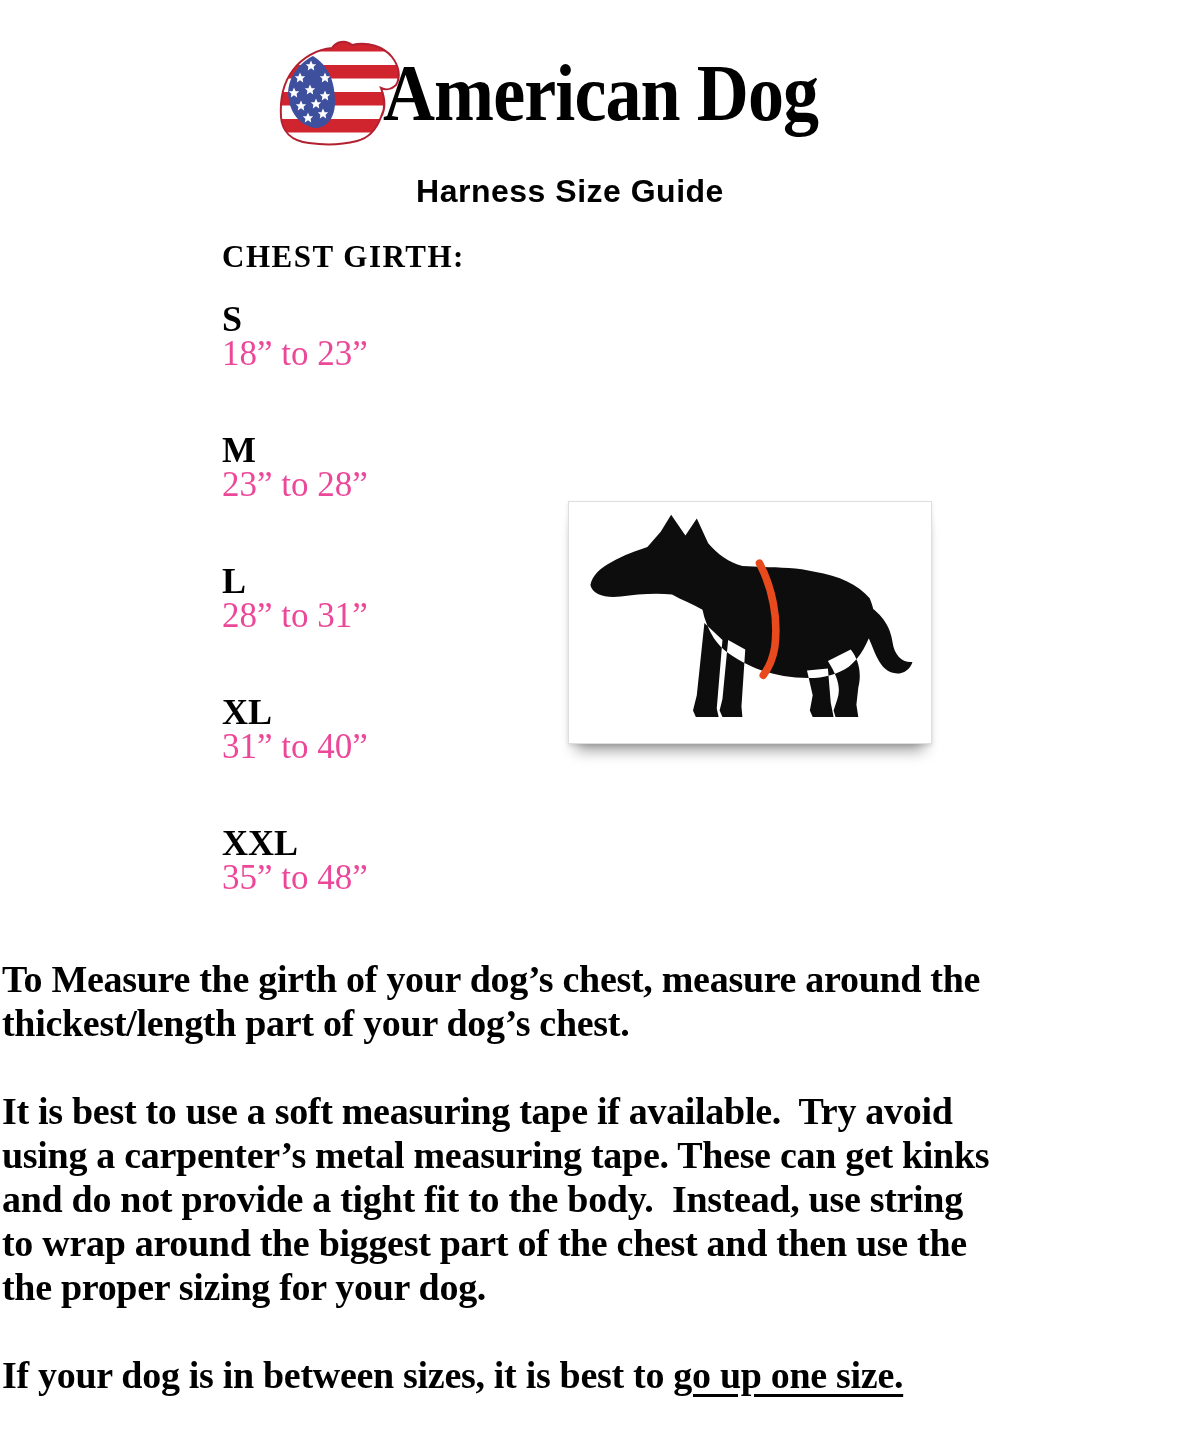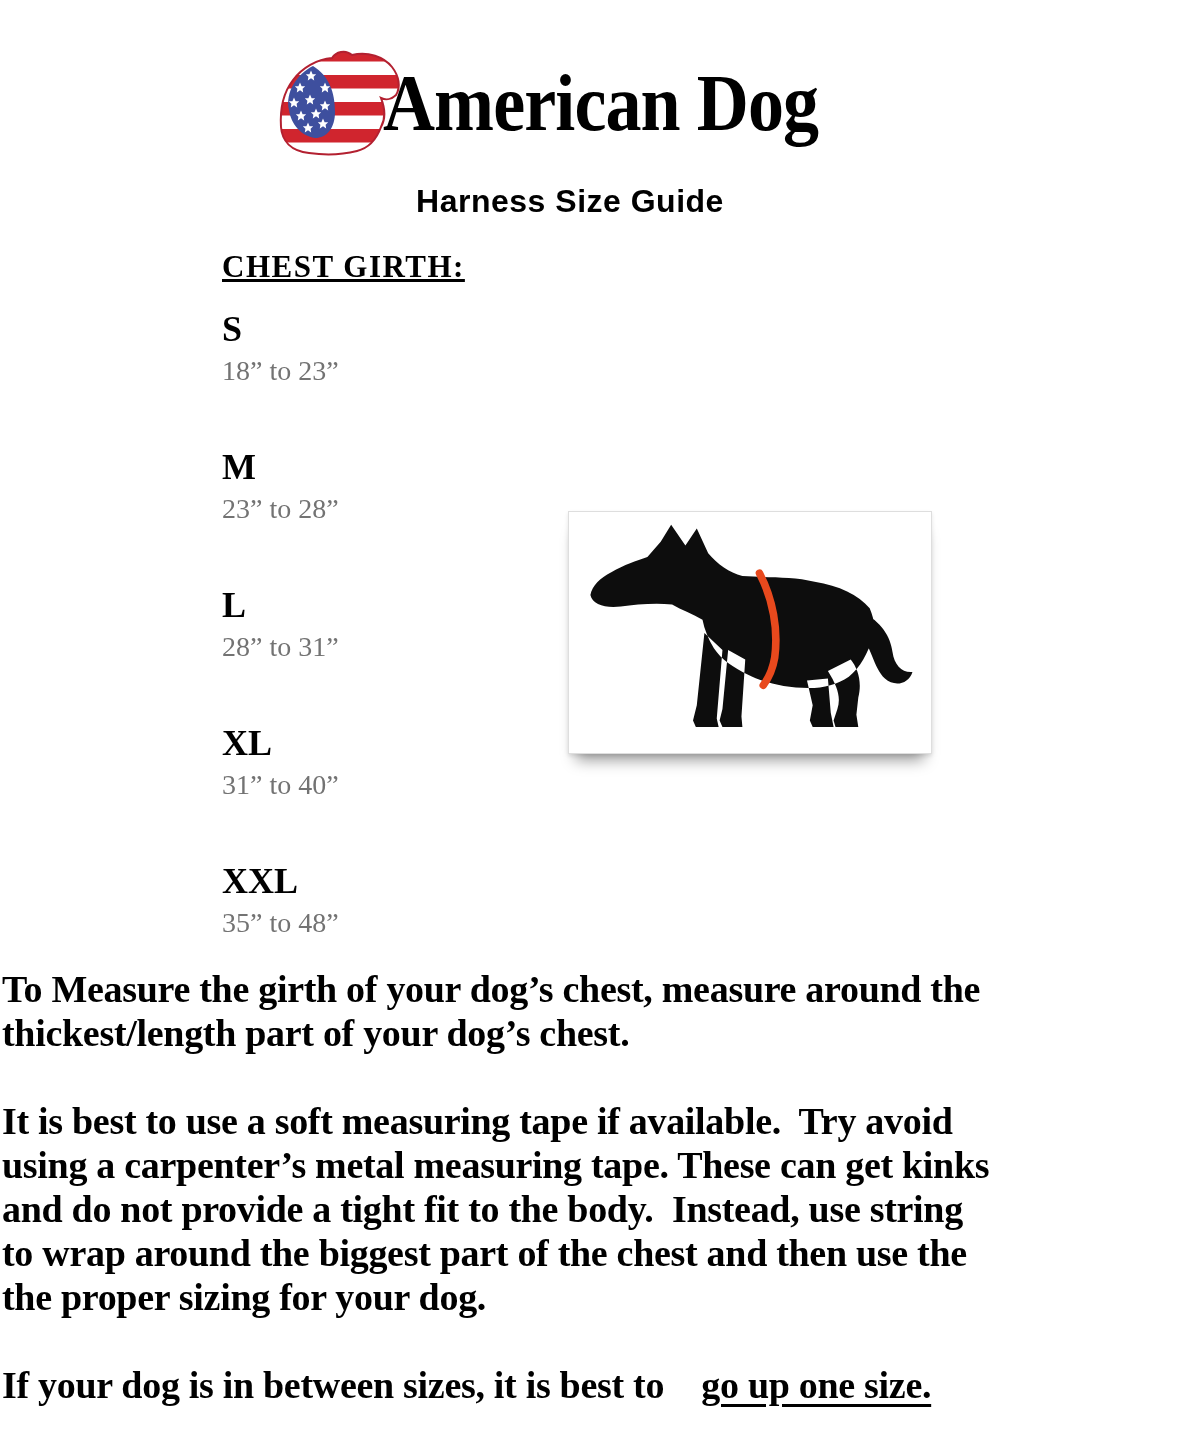--- a/index.html
+++ b/index.html
@@ -8,21 +8,21 @@
     width: 1200px;
     height: 1452px;
     font-family: "Liberation Serif", serif;
     color: #000;
     overflow: hidden;
   }
 
   
   .header {
     width: 1140px;
-    padding-top: 48px;
+    padding-top: 38px;
     display: flex;
     flex-direction: column;
     align-items: center;
   }
   .brand-row {
     display: flex;
     align-items: center;
     justify-content: center;
   }
   .logo-svg { width: 132px; height: 110px; display: block; }
@@ -52,35 +52,33 @@
     position: relative;
     margin-top: 30px;
     height: 706px;
   }
   .sizes-col { margin-left: 222px; }
   .chest-girth-heading {
     font-weight: bold;
     font-size: 31px;
     letter-spacing: 1.5px;
     white-space: pre;
-    text-decoration: underline;
   }
   .size-list { margin-top: 26px; }
   .size-item { margin-bottom: 62px; }
   .size-label {
     font-weight: bold;
     font-size: 36px;
     line-height: 36px;
     white-space: pre;
   }
   .size-range {
-    font-size: 28px;
+    font-size: 35px;
     line-height: 33px;
-    margin-top: 7px;
-    color: #737373;
+    color: #ec4899;
     white-space: pre;
   }
 
   .dog-card {
     position: absolute;
     left: 568px;
     top: 262px;
     width: 364px;
     height: 243px;
     background: #ffffff;
@@ -101,21 +99,20 @@
     font-weight: bold;
     font-size: 38px;
     line-height: 44px;
     white-space: pre;
     letter-spacing: -0.3px;
   }
   .underlined {
     text-decoration: underline;
     text-decoration-thickness: 3px;
     text-underline-offset: 6px;
-    margin-left: 28px;
   }
 </style>
 </head>
 <body>
 
 <div class="header">
   <div class="brand-row">
     <svg class="logo-svg" viewBox="0 0 132 110" aria-hidden="true">
       <defs>
         <clipPath id="headClip">

